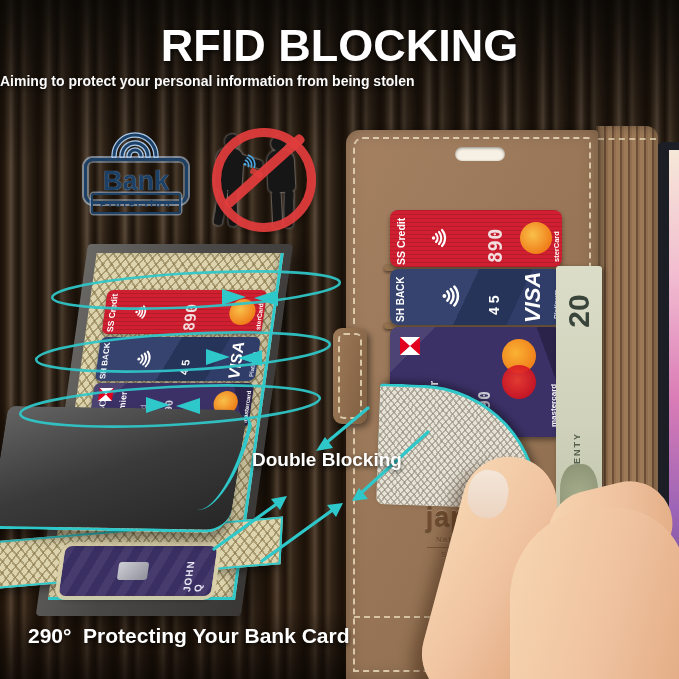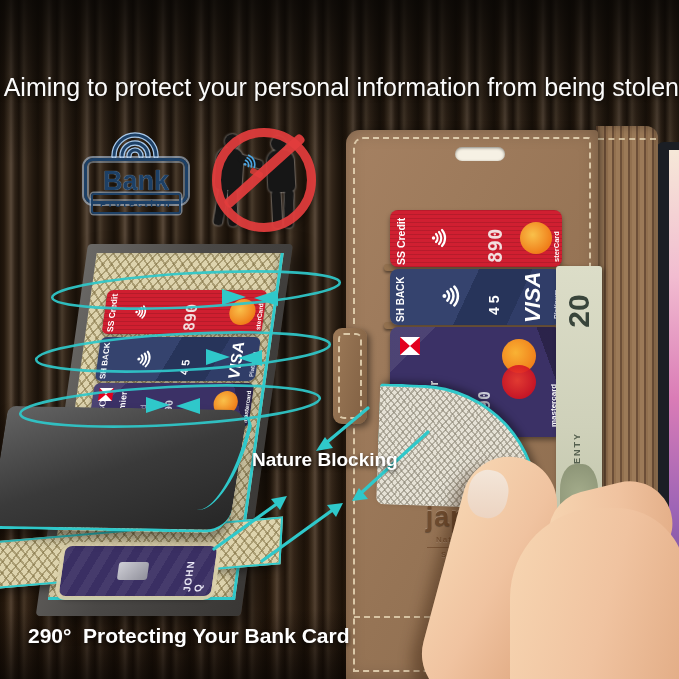--- a/index.html
+++ b/index.html
@@ -10,22 +10,22 @@
     background:
       linear-gradient(180deg,rgba(8,6,4,.82) 0,rgba(8,6,4,.35) 85px,rgba(8,6,4,0) 165px),
       linear-gradient(0deg,rgba(5,3,2,.65) 0,rgba(5,3,2,0) 70px),
       linear-gradient(180deg,rgba(0,0,0,0) 55%,rgba(48,24,6,.22) 100%),
       repeating-linear-gradient(90deg,
         #191109 0px,#22170d 4px,#3f3122 8px,#584839 11px,#2e2217 15px,
         #1c130b 19px,#483a2b 24px,#33261a 28px,#241a10 33px,#191109 38px);}
   
   .title{position:absolute;top:20px;left:0;width:100%;text-align:center;color:#fff;
     font-size:45px;font-weight:bold;letter-spacing:0px;text-shadow:0 2px 5px rgba(0,0,0,.65);}
-  .subtitle{position:absolute;top:73px;left:0;width:100%;text-align:right;color:#fbfbfb;
-    font-size:25px;font-weight:normal;text-shadow:0 2px 4px rgba(0,0,0,.6);}
+  .subtitle{position:absolute;top:73px;left:0;width:100%;text-align:left;color:#fbfbfb;
+    font-size:14px;font-weight:bold;text-shadow:0 2px 4px rgba(0,0,0,.6);}
   
   .badge{position:absolute;left:82px;top:132px;width:106px;height:82px;z-index:5;}
   .badge svg{position:absolute;left:20px;top:0;}
   .badge .frame{position:absolute;left:2px;top:26px;width:98px;height:40px;
     border:3px solid #1d4066;border-radius:9px;display:flex;align-items:center;justify-content:center;
     color:#1d4066;font-size:27px;font-weight:bold;
     box-shadow:0 0 0 2px rgba(190,214,240,.55),inset 0 0 0 2px rgba(190,214,240,.4);
     text-shadow:0 0 1px rgba(190,214,240,.9);}
   .badge .prot{position:absolute;left:9px;top:61px;width:86px;height:17px;
     border:2px solid #1d4066;border-radius:3px;display:flex;align-items:center;justify-content:center;
@@ -160,20 +160,21 @@
     transform:rotate(-14deg);}
   .palm{position:absolute;left:180px;top:390px;width:176px;height:180px;
     border-radius:90px 70px 0 0;}
 </style>
 </head>
 <body>
 
 <div class="stage">
   <div class="bg"></div>
 
+  <div class="title">RFID BLOCKING</div>
   <div class="subtitle">Aiming to protect your personal information from being stolen</div>
 
   <div class="badge">
     <svg width="66" height="28" viewBox="0 0 66 28">
       <g fill="none" stroke-linecap="round">
         <path d="M12 24 a21 21 0 0 1 42 0" stroke="#a9c9ea" stroke-width="5.5"></path>
         <path d="M20 24 a13 13 0 0 1 26 0" stroke="#a9c9ea" stroke-width="5.5"></path>
         <path d="M27 24 a6 6 0 0 1 12 0" stroke="#a9c9ea" stroke-width="5.5"></path>
         <path d="M12 24 a21 21 0 0 1 42 0" stroke="#1d4066" stroke-width="3"></path>
         <path d="M20 24 a13 13 0 0 1 26 0" stroke="#1d4066" stroke-width="3"></path>
@@ -363,15 +364,15 @@
       <line x1="428" y1="432" x2="360" y2="494"></line>
     </g>
     <g fill="#2fc8ca">
       <polygon points="316,451 333,448 325,437"></polygon>
       <polygon points="287,496 271,499 280,510"></polygon>
       <polygon points="343,503 327,505 336,517"></polygon>
       <polygon points="352,501 368,499 359,488"></polygon>
     </g>
   </svg>
 
-  <div class="dbl">Nature Blocking</div>
+  <div class="dbl">Double Blocking</div>
   <div class="cap">290°  Protecting Your Bank Card</div>
 </div>
 
 </body></html>

